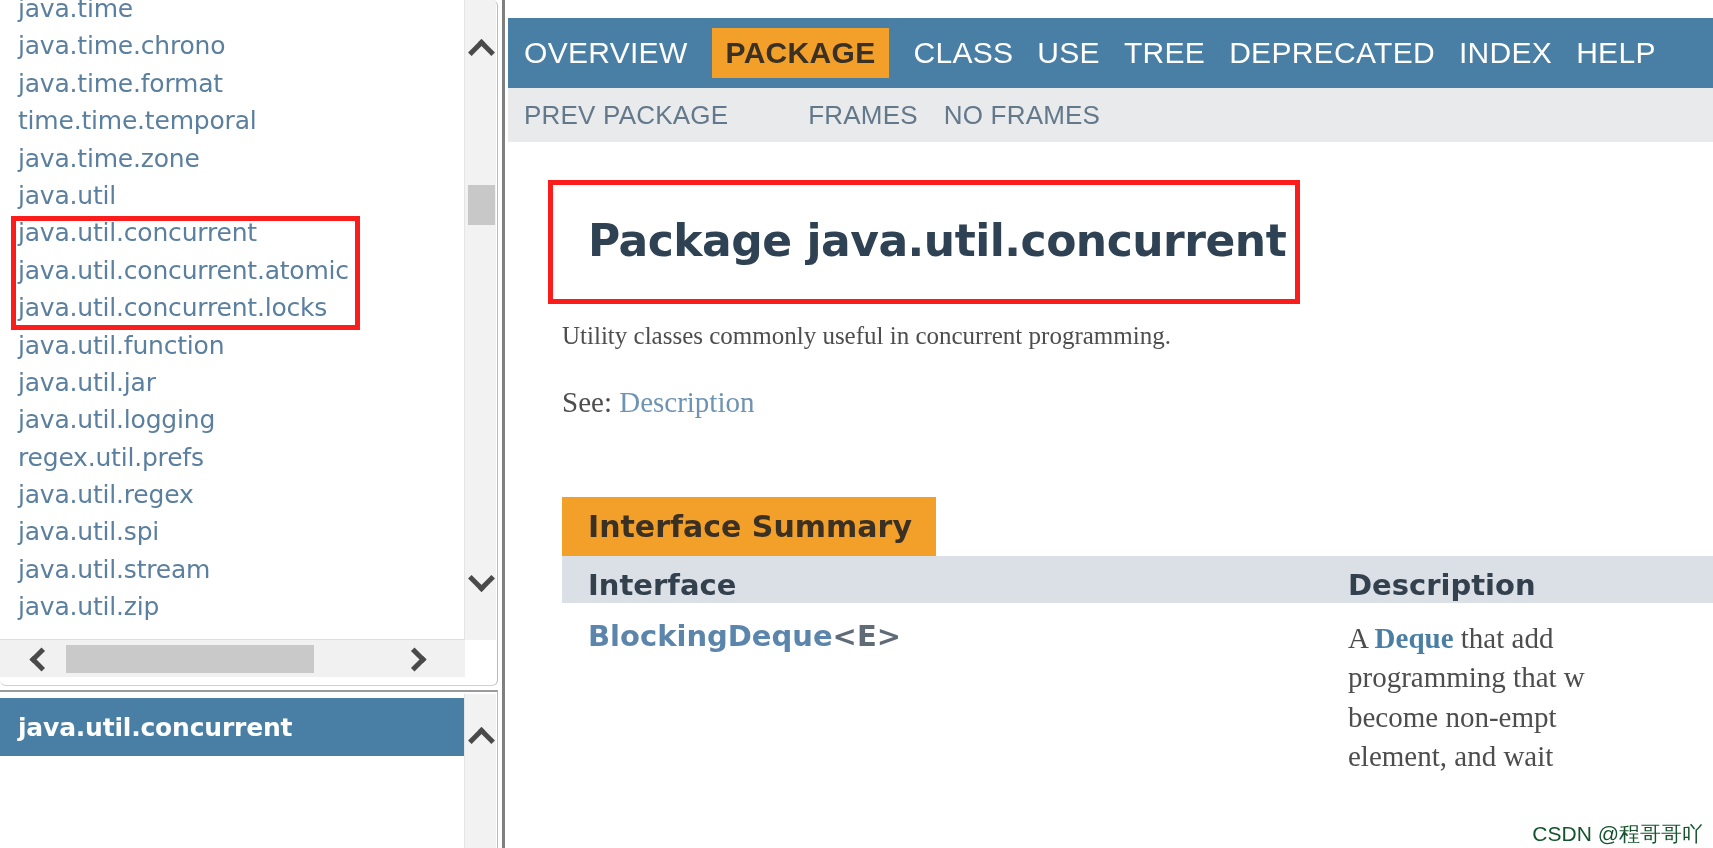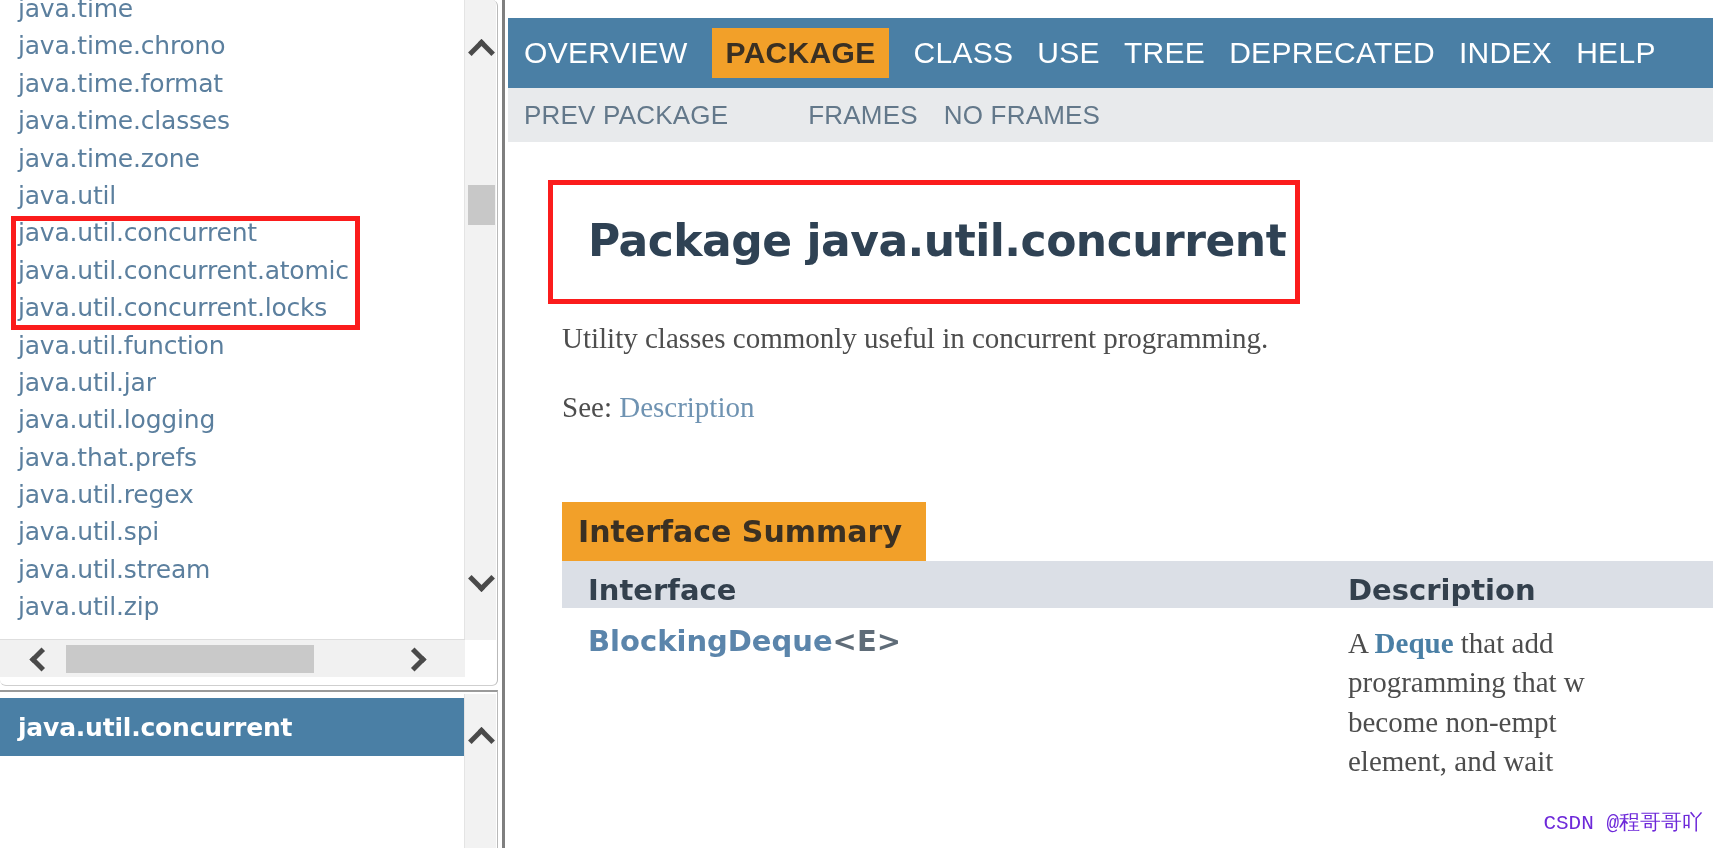--- a/index.html
+++ b/index.html
@@ -230,21 +230,21 @@
   #title-highlight {
     position: absolute;
     left: 0; top: 0; right: 0; bottom: 0;
     border: 5px solid #fb1c1c;
     pointer-events: none;
   }
 
   #package-desc {
     margin-top: 18px;
     padding-left: 14px;
-    font-size: 29px;
+    font-size: 25px;
     color: #4d4d4d;
     font-family: "Liberation Serif", serif;
   }
   #see-line {
     margin-top: 36px;
     padding-left: 14px;
     font-size: 29px;
     color: #4d4d4d;
     font-family: "Liberation Serif", serif;
   }
@@ -258,21 +258,21 @@
     margin-left: 14px;
     width: 1160px;
   }
   #summary-caption {
     display: inline-block;
     background: #f2a029;
     color: #3a3023;
     font-size: 30px;
     font-weight: bold;
     font-family: "DejaVu Sans", sans-serif;
-    padding: 12px 24px 12px 16px;
+    padding: 12px 24px 12px 26px;
     text-align: center;
   }
   #summary-table {
     width: 1160px;
     border-collapse: collapse;
     table-layout: fixed;
   }
   #summary-table th {
     background: #dbdfe6;
     text-align: left;
@@ -305,51 +305,51 @@
     line-height: 1.36;
     color: #4d4d4d;
     font-family: "Liberation Serif", serif;
     white-space: nowrap;
   }
   .desc-cell b { color: #4a7fa5; }
 
   
   #watermark {
     position: absolute;
-    right: 10px; bottom: 12px;
+    right: 10px; bottom: 0;
     font-size: 21px;
-    color: #6d28d9;
-    font-family: Liberation Mono, monospace;
+    color: #14532d;
+    font-family: Liberation Sans, sans-serif;
     white-space: nowrap;
   }
 </style>
 </head>
 <body>
 
 <div id="root">
 
   <div id="left-panel">
 
     <div id="pkg-list-frame">
 
       <div id="pkg-list-viewport">
         <ul id="pkg-list">
             <li class="pkg-item">java.time</li>
             <li class="pkg-item">java.time.chrono</li>
             <li class="pkg-item">java.time.format</li>
-            <li class="pkg-item">java.time.classes</li>
+            <li class="pkg-item">time.time.temporal</li>
             <li class="pkg-item">java.time.zone</li>
             <li class="pkg-item">java.util</li>
             <li class="pkg-item">java.util.concurrent</li>
             <li class="pkg-item">java.util.concurrent.atomic</li>
             <li class="pkg-item">java.util.concurrent.locks</li>
             <li class="pkg-item">java.util.function</li>
             <li class="pkg-item">java.util.jar</li>
             <li class="pkg-item">java.util.logging</li>
-            <li class="pkg-item">java.that.prefs</li>
+            <li class="pkg-item">regex.util.prefs</li>
             <li class="pkg-item">java.util.regex</li>
             <li class="pkg-item">java.util.spi</li>
             <li class="pkg-item">java.util.stream</li>
             <li class="pkg-item">java.util.zip</li>
           </ul>
         <div id="concurrent-highlight"></div>
       </div>
 
       <div id="list-vscroll">
         <div class="vs-arrow up">

